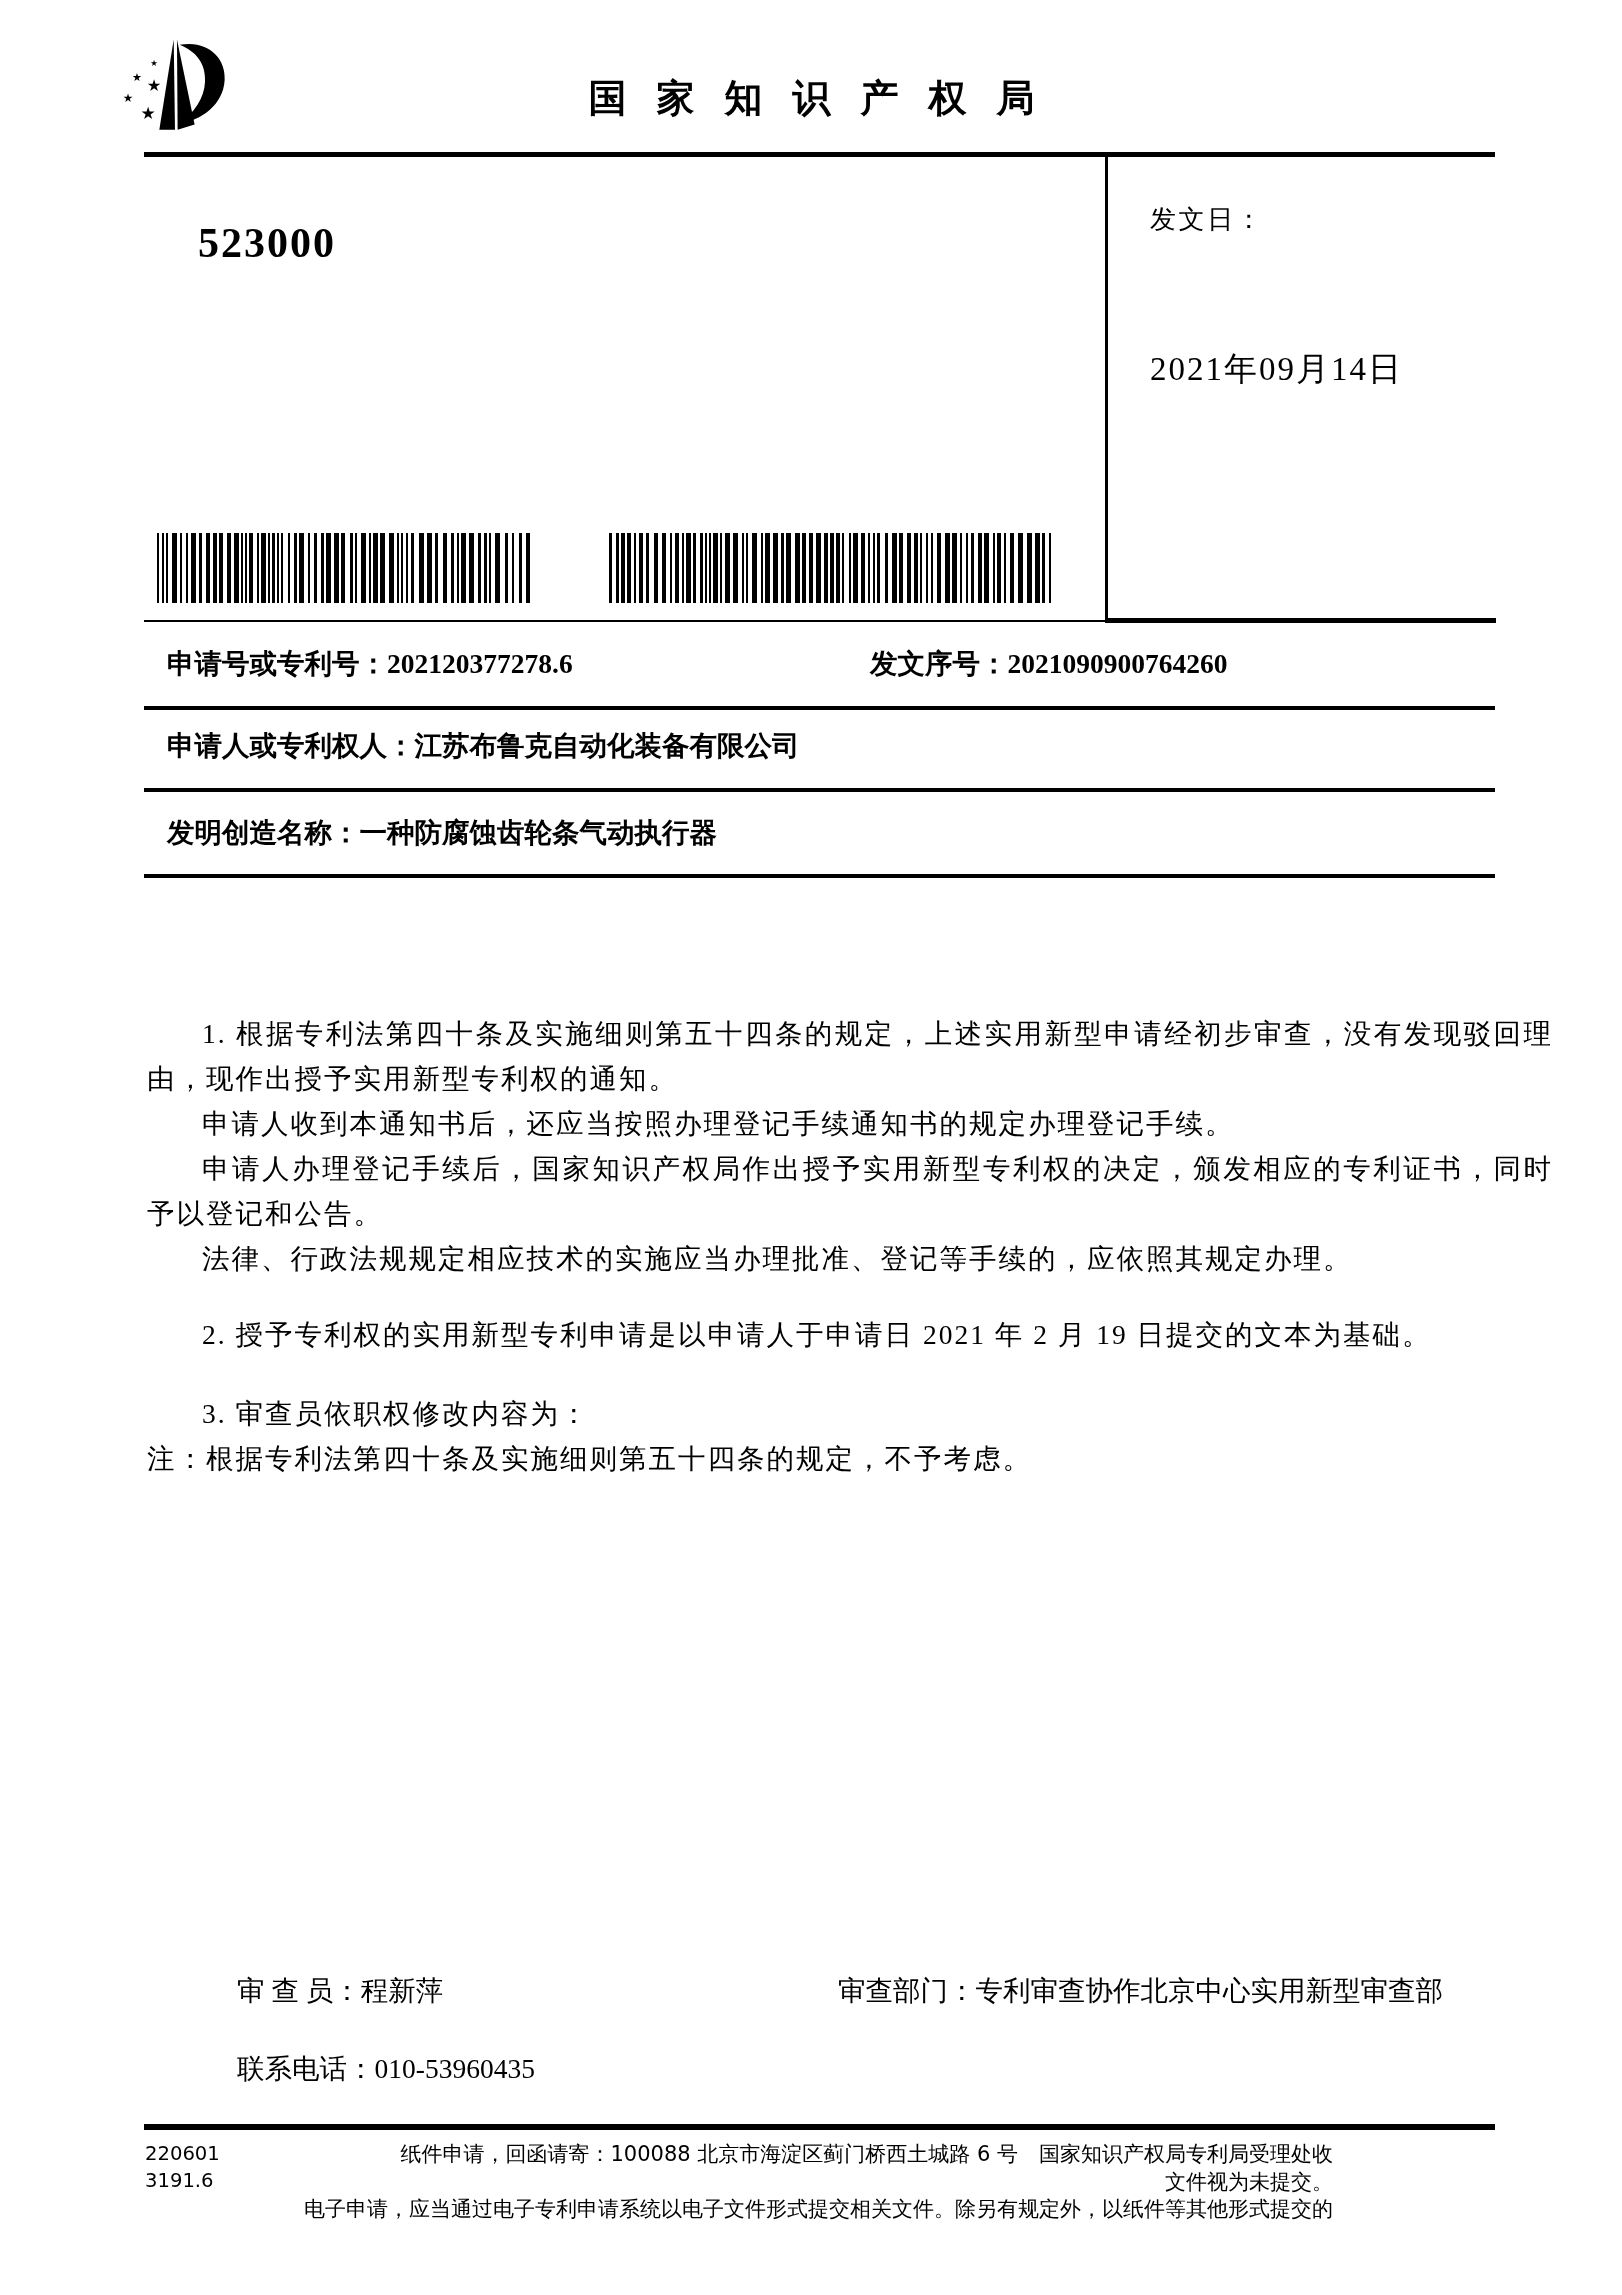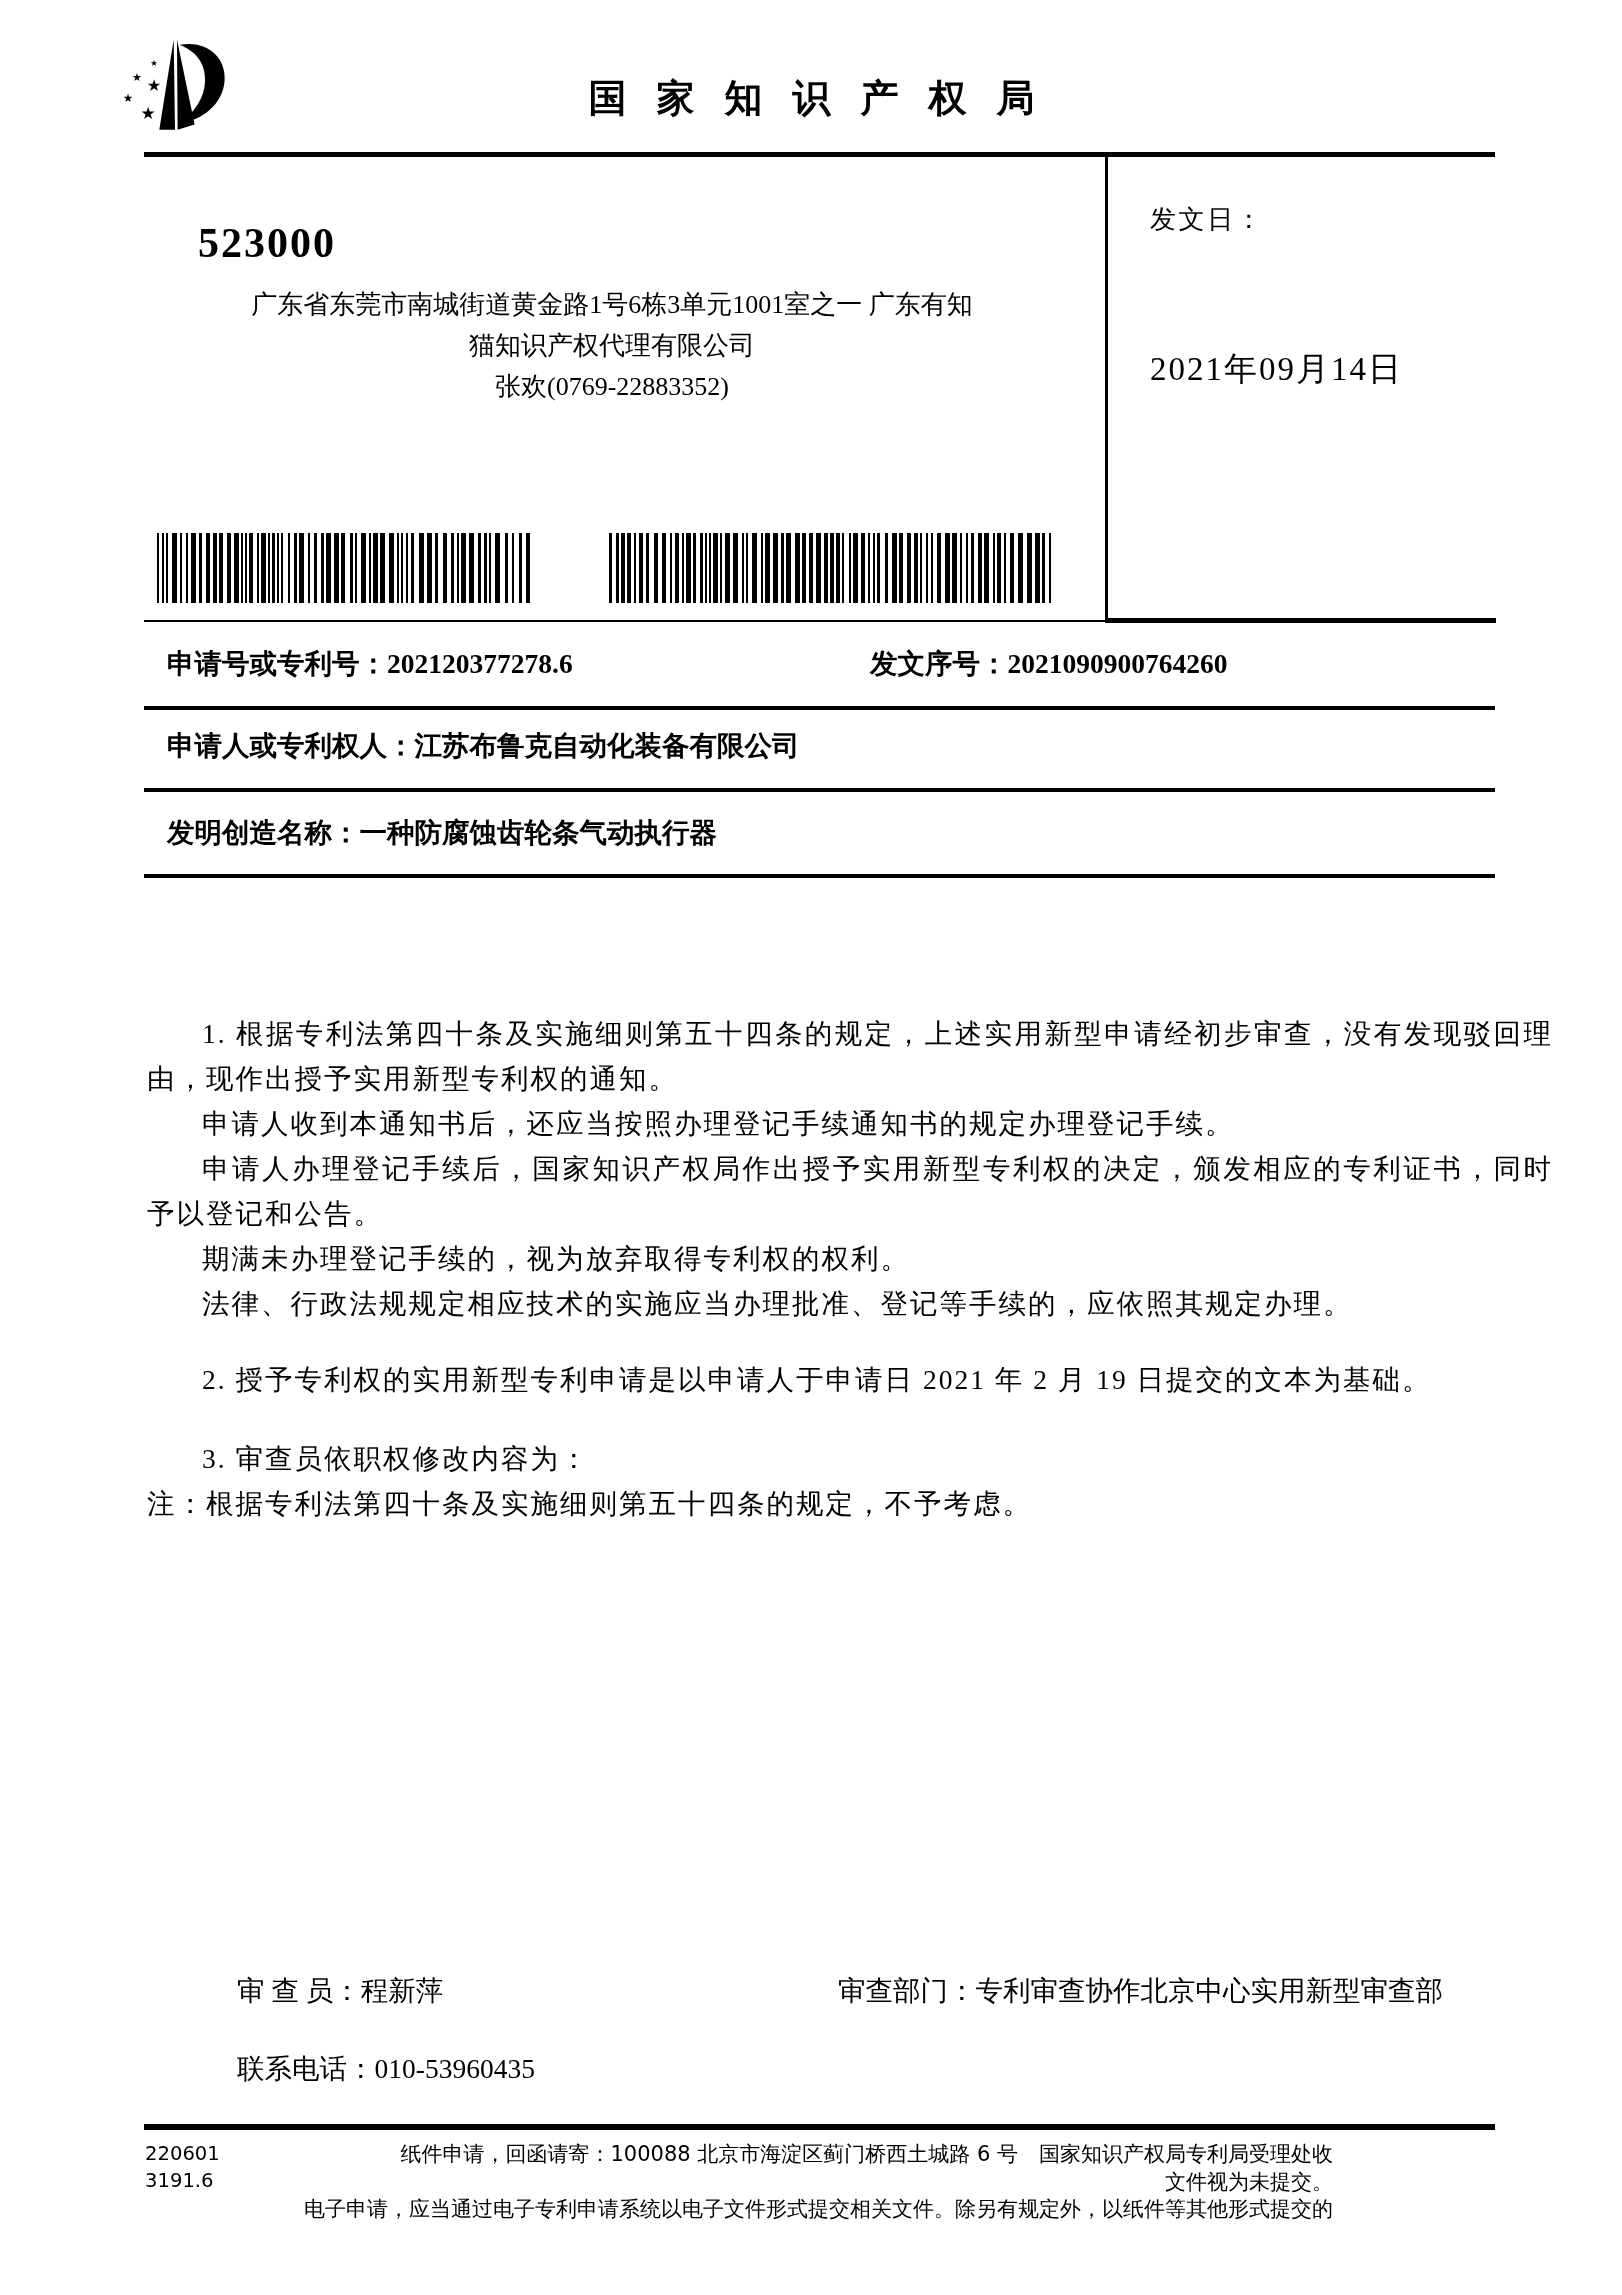--- a/index.html
+++ b/index.html
@@ -78,25 +78,20 @@
         <text x="49" y="126" font-size="26" text-anchor="middle" font-family="DejaVu Sans">★</text>
       </g>
     </svg>
   </div>
 
   <div class="agency">国家知识产权局</div>
 
   <div class="hr" style="left:144px;top:152px;width:1351px;height:4.6px;"></div>
 
   <div class="abs postcode">523000</div>
-  <div class="addr">
-    <div>广东省东莞市南城街道黄金路1号6栋3单元1001室之一 广东有知</div>
-    <div>猫知识产权代理有限公司</div>
-    <div>张欢(0769-22883352)</div>
-  </div>
 
   <div class="hr vline"></div>
   <div class="abs date-label">发文日：</div>
   <div class="abs date-value">2021年09月14日</div>
 
   <div class="barcode bc-left">
       <i style="width:2px;margin-right:2.6px"></i>
       <i style="width:2px;margin-right:2.6px"></i>
       <i style="width:2px;margin-right:3.9px"></i>
       <i style="width:4.6px;margin-right:3.3px"></i>
@@ -237,21 +232,20 @@
   <div class="hr" style="left:144px;top:788px;width:1351px;height:3.9px;"></div>
 
   <div class="abs metarow" style="left:167px;top:819px;"><span>发明创造名称：</span><span>一种防腐蚀齿轮条气动执行器</span></div>
   <div class="hr" style="left:144px;top:874px;width:1351px;height:3.9px;"></div>
 
 
   <div class="body-text">
     <p>1. 根据专利法第四十条及实施细则第五十四条的规定，上述实用新型申请经初步审查，没有发现驳回理由，现作出授予实用新型专利权的通知。</p>
     <p>申请人收到本通知书后，还应当按照办理登记手续通知书的规定办理登记手续。</p>
     <p>申请人办理登记手续后，国家知识产权局作出授予实用新型专利权的决定，颁发相应的专利证书，同时予以登记和公告。</p>
-    <p>期满未办理登记手续的，视为放弃取得专利权的权利。</p>
     <p>法律、行政法规规定相应技术的实施应当办理批准、登记等手续的，应依照其规定办理。</p>
     <p class="gap">2. 授予专利权的实用新型专利申请是以申请人于申请日 2021 年 2 月 19 日提交的文本为基础。</p>
     <p class="gap2">3. 审查员依职权修改内容为：</p>
     <p class="noindent">注：根据专利法第四十条及实施细则第五十四条的规定，不予考虑。</p>
   </div>
 
   <div class="abs sign" style="left:237px;top:1977px;"><span>审 查 员：</span><span>程新萍</span></div>
   <div class="abs sign" style="left:838px;top:1977px;"><span>审查部门：</span><span>专利审查协作北京中心实用新型审查部</span></div>
   <div class="abs sign" style="left:237px;top:2055px;"><span>联系电话：</span><span>010-53960435</span></div>
 

